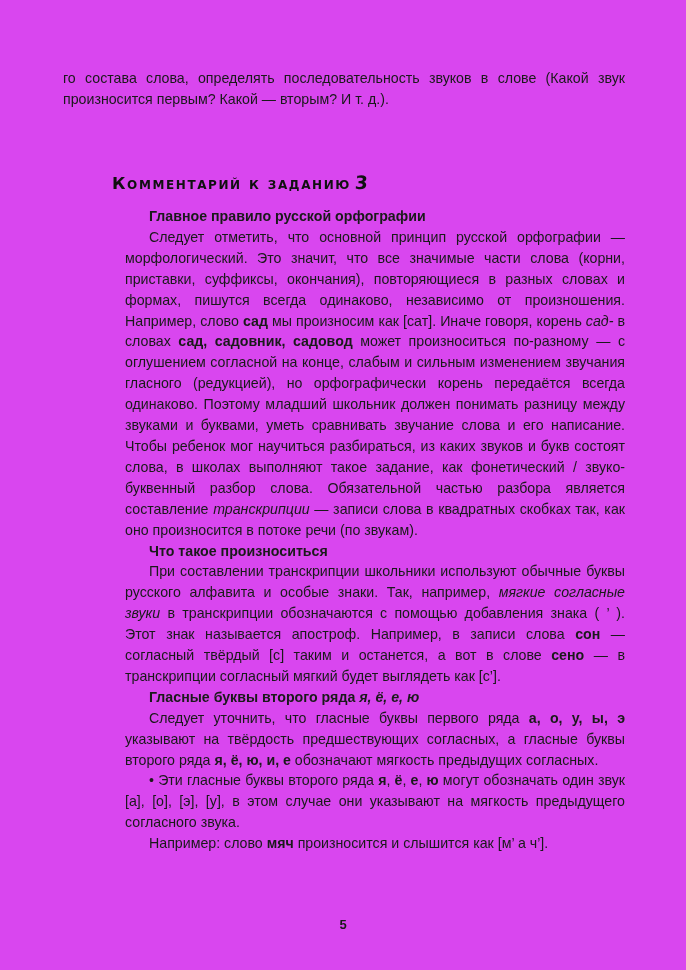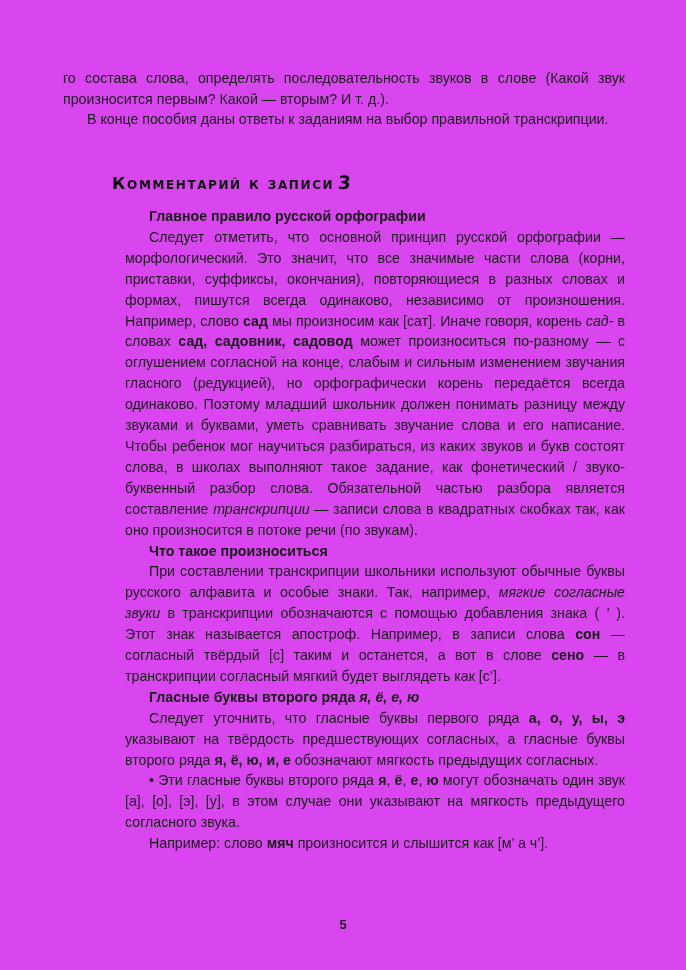--- a/index.html
+++ b/index.html
@@ -107,25 +107,24 @@
     color: #1a1a1a;
   }
 </style>
 </head>
 <body>
 
 <div class="page">
 
   <div class="intro-block">
     <p>го состава слова, определять последовательность звуков в слове (Какой звук произносится первым? Какой — вторым? И т. д.).</p>
-    <p class="indent">В конце пособия даны ответы к заданиям на выбор правильной транс­крипции.</p>
   </div>
 
   <div class="section-heading">
-    <span>Комментарий к записи</span><span class="num">3</span>
+    <span>Комментарий к заданию</span><span class="num">3</span>
   </div>
 
   <div class="commentary" id="commentary">
       <h3><span>Главное правило русской орфографии</span></h3>
       <p class="indent"><span>Следует отметить, что основной принцип русской орфографии — морфологический. Это значит, что все значимые части слова (корни, приставки, суффиксы, окончания), повторяющиеся в разных словах и формах, пишутся всегда одинаково, независимо от произношения. Например, слово </span><b>сад</b><span> мы произносим как [сат]. Иначе говоря, корень </span><i>сад-</i><span> в словах </span><b>сад, садовник, садовод</b><span> может произноситься по-разному — с оглушением согласной на конце, слабым и сильным изменением звучания гласного (редукцией), но орфографически корень передаётся всегда одинаково. Поэтому младший школьник должен понимать разницу между звуками и буквами, уметь сравнивать звучание слова и его написание. Чтобы ребенок мог научиться разбираться, из каких звуков и букв состоят слова, в школах выполняют такое задание, как фонетический / звуко-буквенный разбор слова. Обязательной частью разбора является составление </span><i>транскрипции</i><span> — записи слова в квадратных скобках так, как оно произносится в потоке речи (по звукам).</span></p>
       <h3><span>Что такое произноситься</span></h3>
       <p class="indent"><span>При составлении транскрипции школьники используют обычные буквы русского алфавита и особые знаки. Так, например, </span><i>мягкие согласные звуки</i><span> в транскрипции обозначаются с помощью добавления знака ( ’ ). Этот знак называется апостроф. Например, в записи слова </span><b>сон</b><span> — согласный твёрдый [с] таким и останется, а вот в слове </span><b>сено</b><span> — в транскрипции согласный мягкий будет выглядеть как [с’].</span></p>
       <h3><span>Гласные буквы второго ряда </span><span class="ital">я, ё, е, ю</span></h3>
       <p class="indent"><span>Следует уточнить, что гласные буквы первого ряда </span><b>а, о, у, ы, э</b><span> указывают на твёрдость предшествующих согласных, а гласные буквы второго ряда </span><b>я, ё, ю, и, е</b><span> обозначают мягкость предыдущих согласных.</span></p>
       <p class="bullet"><span>• Эти гласные буквы второго ряда </span><b>я</b><span>, </span><b>ё</b><span>, </span><b>е</b><span>, </span><b>ю</b><span> могут обозначать один звук [а], [о], [э], [у], в этом случае они указывают на мягкость предыдущего согласного звука.</span></p>

